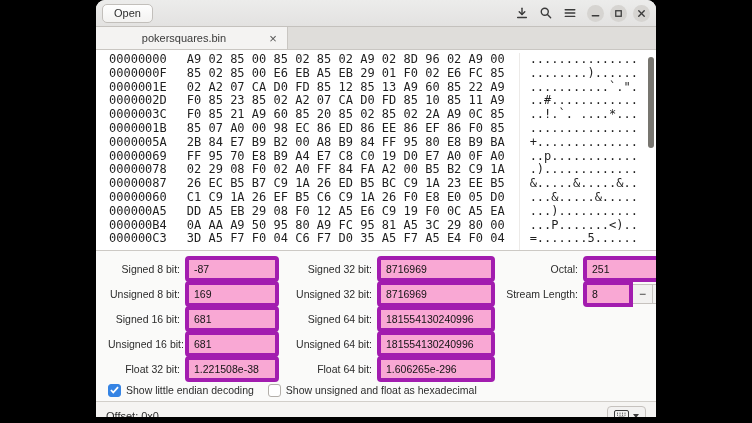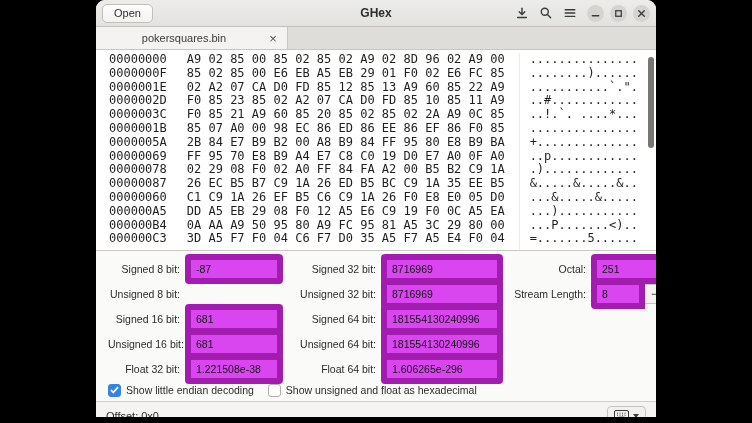--- a/index.html
+++ b/index.html
@@ -25,21 +25,21 @@
   .hexcol{padding:0 8px 0 12px;flex:1}
   .asccol{padding:0 7px 0 10px;border-left:1px solid #eceae8}
   .hrow{height:13.8px;line-height:13.8px;white-space:pre}
   .vsb{width:11px;position:relative}
   .vsb-thumb{position:absolute;right:2px;top:4px;width:6px;height:46%;border-radius:3px;background:#77756f}
   
   .decode{flex:1;padding:8px 10px 0 12px;display:flex;gap:7px}
   .dcol{display:flex;flex-direction:column;gap:5px}
   .field{display:flex;align-items:center;height:20px}
   .flabel{font-size:10.5px;color:#2c2c2c;text-align:right;margin-right:5px;white-space:nowrap}
-  .finput{height:18px;border:6px solid #a21caf;border-radius:4px;background:#d946ef;color:#141414;font:10.5px "Liberation Sans",sans-serif;padding:0 5px;min-width:0;box-sizing:content-box}
+  .finput{height:18px;border:4px solid #a21caf;border-radius:4px;background:#f9a8d4;color:#141414;font:10.5px "Liberation Sans",sans-serif;padding:0 5px;min-width:0;box-sizing:content-box}
   .c1 .flabel{width:72px}.c1 .finput{width:76px}
   .c2 .flabel{width:86px}.c2 .finput{width:100px}
   .c3 .flabel{width:76px}.c3 .finput{width:72px}
   .spin{display:flex;align-items:center}
   .c3 .spin .finput{width:32px;border-radius:4px 0 0 4px}
   .spinbtn{width:20px;height:20px;border:1px solid #c6c2be;border-left:0;background:#f2f1f0;font-size:12px;color:#333;display:flex;align-items:center;justify-content:center;padding:0;box-sizing:border-box}
   .spinbtn.last{border-radius:0 4px 4px 0}
   
   .cbrow{flex:0 0 22px;display:flex;align-items:center;gap:14px;padding:0 12px}
   .cbitem{display:flex;align-items:center;gap:5px}
@@ -53,21 +53,20 @@
   .caret{width:0;height:0;border-left:3.5px solid transparent;border-right:3.5px solid transparent;border-top:4px solid #3a3a3a}
 </style>
 </head>
 <body>
 
 <div class="stage">
   <div class="window">
 
     <div class="titlebar">
       <button class="open-btn">Open</button>
-      <div class="title">GHex</div>
       <div class="tb-right">
         <button class="icon-btn">
           <span>
             <svg width="14" height="14" viewBox="0 0 16 16">
                 <g fill="none" stroke="#3b3b3b" stroke-width="1.6" stroke-linecap="round">
                   <path d="M8 2.5v7"></path>
                   <path d="M4.8 6.6L8 9.8l3.2-3.2"></path>
                   <path d="M3 13.2h10"></path>
                 </g>
               </svg>
@@ -148,21 +147,21 @@
       <div class="hexcol" id="hexcol">
           <div class="hrow">A9 02 85 00 85 02 85 02 A9 02 8D 96 02 A9 00</div>
           <div class="hrow">85 02 85 00 E6 EB A5 EB 29 01 F0 02 E6 FC 85</div>
           <div class="hrow">02 A2 07 CA D0 FD 85 12 85 13 A9 60 85 22 A9</div>
           <div class="hrow">F0 85 23 85 02 A2 07 CA D0 FD 85 10 85 11 A9</div>
           <div class="hrow">F0 85 21 A9 60 85 20 85 02 85 02 2A A9 0C 85</div>
           <div class="hrow">85 07 A0 00 98 EC 86 ED 86 EE 86 EF 86 F0 85</div>
           <div class="hrow">2B 84 E7 B9 B2 00 A8 B9 84 FF 95 80 E8 B9 BA</div>
           <div class="hrow">FF 95 70 E8 B9 A4 E7 C8 C0 19 D0 E7 A0 0F A0</div>
           <div class="hrow">02 29 08 F0 02 A0 FF 84 FA A2 00 B5 B2 C9 1A</div>
-          <div class="hrow">26 EC B5 B7 C9 1A 26 ED B5 BC C9 1A 35 EE B5</div>
+          <div class="hrow">26 EC B5 B7 C9 1A 26 ED B5 BC C9 1A 23 EE B5</div>
           <div class="hrow">C1 C9 1A 26 EF B5 C6 C9 1A 26 F0 E8 E0 05 D0</div>
           <div class="hrow">DD A5 EB 29 08 F0 12 A5 E6 C9 19 F0 0C A5 EA</div>
           <div class="hrow">0A AA A9 50 95 80 A9 FC 95 81 A5 3C 29 80 00</div>
           <div class="hrow">3D A5 F7 F0 04 C6 F7 D0 35 A5 F7 A5 E4 F0 04</div>
         </div>
       <div class="asccol" id="asccol">
           <div class="hrow">...............</div>
           <div class="hrow">........)......</div>
           <div class="hrow">...........`.".</div>
           <div class="hrow">..#............</div>
@@ -183,20 +182,21 @@
     </div>
 
     <div class="decode">
       <div class="dcol c1" id="dcol1">
           <div class="field">
             <label class="flabel">Signed 8 bit:</label>
             <input class="finput" type="text" value="-87" style="">
           </div>
           <div class="field">
             <label class="flabel">Unsigned 8 bit:</label>
+            <input class="finput" type="text" value="169" style="">
           </div>
           <div class="field">
             <label class="flabel">Signed 16 bit:</label>
             <input class="finput" type="text" value="681" style="">
           </div>
           <div class="field">
             <label class="flabel">Unsigned 16 bit:</label>
             <input class="finput" type="text" value="681" style="">
           </div>
           <div class="field">

